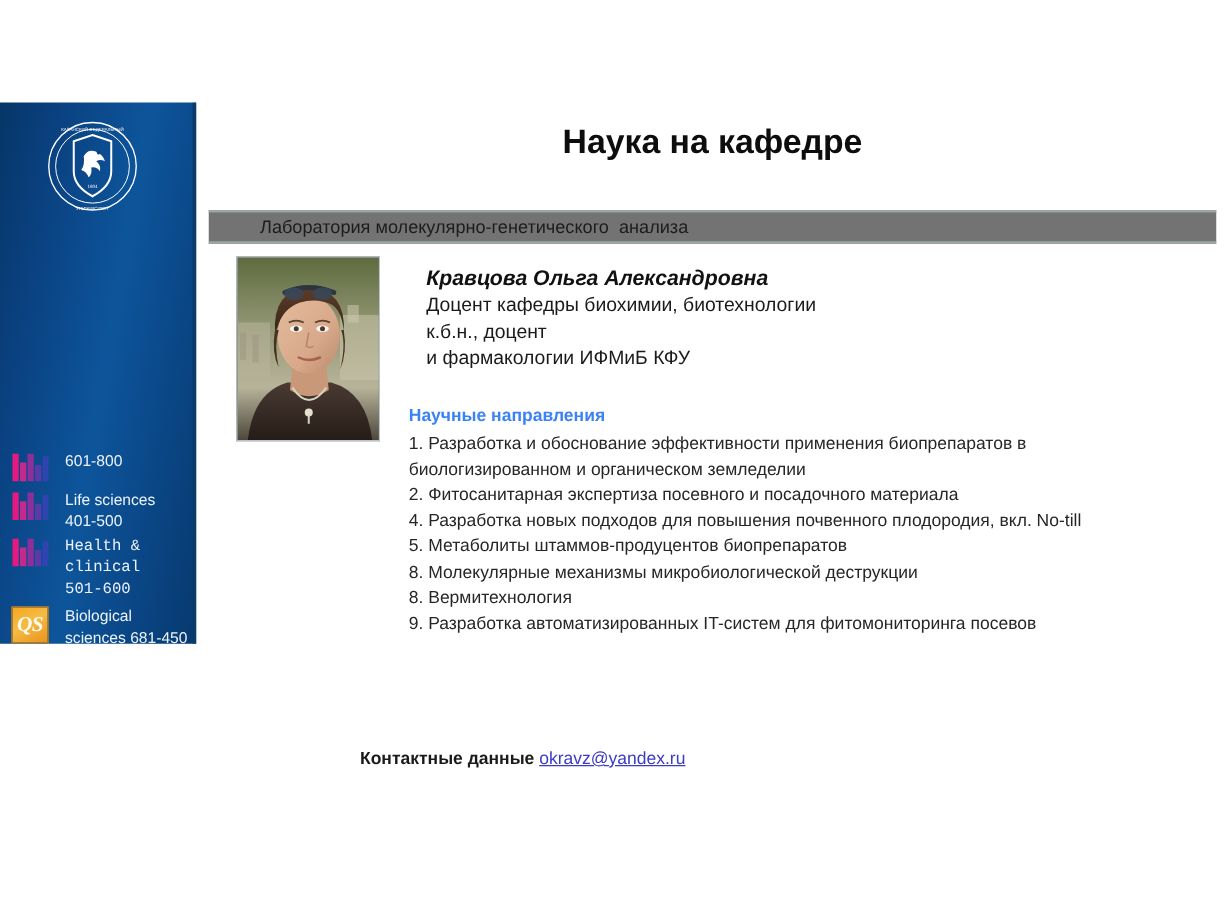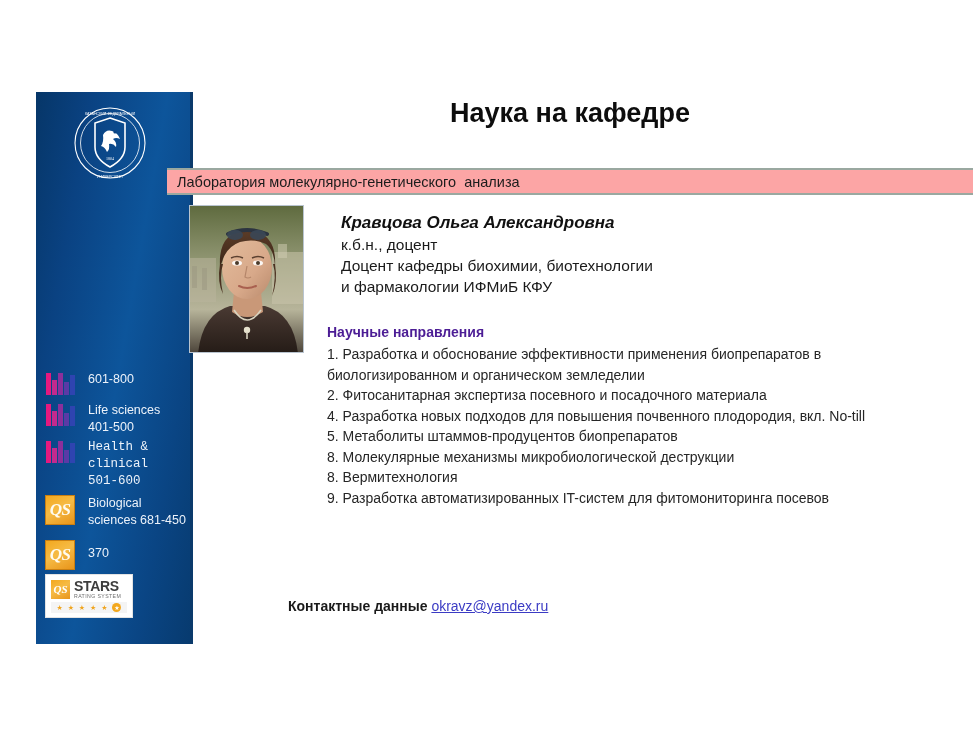--- a/index.html
+++ b/index.html
@@ -22,26 +22,25 @@
     top: 0;
     width: 980px;
     height: 735px;
     background: #ffffff;
   }
 
   
   #sidebar {
     position: absolute;
     left: 0;
-    top: 92px;
+    top: 82px;
     width: 157px;
-    height: 552px;
+    height: 433px;
     background: linear-gradient(100deg, #063668 0%, #0a4282 22%, #0d559b 52%, #0a4584 78%, #073a6e 100%);
     overflow: hidden;
-    margin-left: 36px;
   }
   #sidebar-edge {
     position: absolute;
     right: 0;
     top: 0;
     width: 3px;
     height: 100%;
     background: #0b3a6b;
   }
 
@@ -179,26 +178,27 @@
     font-weight: bold;
     color: #0d0d0d;
   }
 
   #lab-bar {
     position: absolute;
     left: 167px;
     top: 168px;
     width: 806px;
     height: 27px;
-    background: #fca5a5;
+    background: #737373;
     border-top: 2px solid #9aa8a0;
     border-bottom: 2px solid #9aa8a0;
     box-sizing: border-box;
     display: flex;
     align-items: center;
+    padding-left: 31px;
   }
   #lab-bar-text {
     margin-left: 10px;
     font-size: 14.5px;
     color: #1c1c1c;
     white-space: pre;
   }
 
   
   #photo {
@@ -236,21 +236,21 @@
   
   #research {
     position: absolute;
     left: 327px;
     top: 322px;
     width: 575px;
   }
   #research-heading {
     font-size: 14px;
     font-weight: bold;
-    color: #4c1d95;
+    color: #3b82f6;
     line-height: 20px;
     margin-bottom: 2px;
   }
   .research-item {
     font-size: 14px;
     color: #262626;
     line-height: 20.5px;
   }
 
   
@@ -425,22 +425,22 @@
       <path d="M49 80 Q57 84 66 80" stroke="#a9604f" stroke-width="2" fill="none" stroke-linecap="round"></path>
 
       <path d="M44 104 Q57 124 71 104" stroke="#d9d4c0" stroke-width="1.6" fill="none"></path>
       <circle cx="57" cy="124" r="3.2" fill="#e6e1cd"></circle>
       <path d="M57 126 l0 7" stroke="#d9d4c0" stroke-width="1.6"></path>
     </svg>
   </div>
 
   <div id="person">
     <div id="person-name">Кравцова Ольга Александровна</div>
+    <div class="person-line">Доцент кафедры биохимии, биотехнологии</div>
     <div class="person-line">к.б.н., доцент</div>
-    <div class="person-line">Доцент кафедры биохимии, биотехнологии</div>
     <div class="person-line">и фармакологии ИФМиБ КФУ</div>
   </div>
 
   <div id="research">
     <div id="research-heading">Научные направления</div>
     <div class="research-item">1. Разработка и обоснование эффективности применения биопрепаратов в биологизированном и органическом земледелии</div>
     <div class="research-item">2. Фитосанитарная экспертиза посевного и посадочного материала</div>
     <div class="research-item">4. Разработка новых подходов для повышения почвенного плодородия, вкл. No-till</div>
     <div class="research-item">5. Метаболиты штаммов-продуцентов биопрепаратов</div>
     <div class="research-item">8. Молекулярные механизмы микробиологической деструкции</div>

